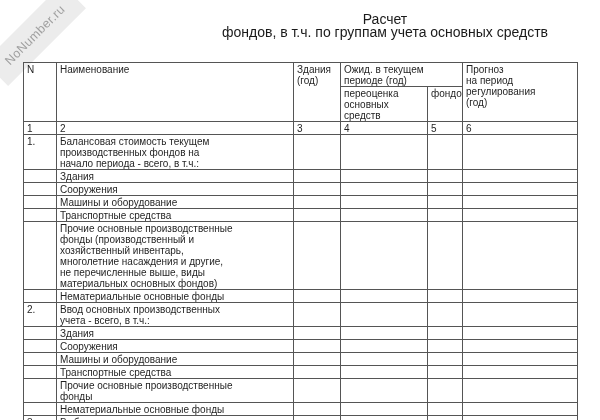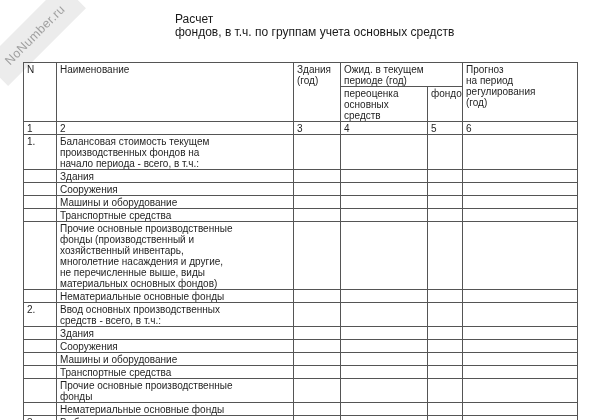--- a/index.html
+++ b/index.html
@@ -30,22 +30,22 @@
     letter-spacing: 0.4px;
     color: #a0a0a0;
     white-space: nowrap;
   }
   
   .doc-title {
     position: absolute;
     left: 175px;
     top: 13px;
     width: 420px;
-    text-align: left;
-    font-size: 12px;
+    text-align: center;
+    font-size: 14px;
     line-height: 12.5px;
     color: #1a1a1a;
   }
   
   table.form-table {
     position: absolute;
     left: 23px;
     top: 62px;
     width: 554px;
     border-collapse: collapse;
@@ -172,21 +172,21 @@
         <td></td>
         <td>Нематериальные основные фонды</td>
         <td></td>
         <td></td>
         <td></td>
         <td></td>
       </tr>
       <tr>
         <td>2.</td>
         <td>Ввод основных производственных
-средств - всего, в т.ч.:</td>
+учета - всего, в т.ч.:</td>
         <td></td>
         <td></td>
         <td></td>
         <td></td>
       </tr>
       <tr>
         <td></td>
         <td>Здания</td>
         <td></td>
         <td></td>

